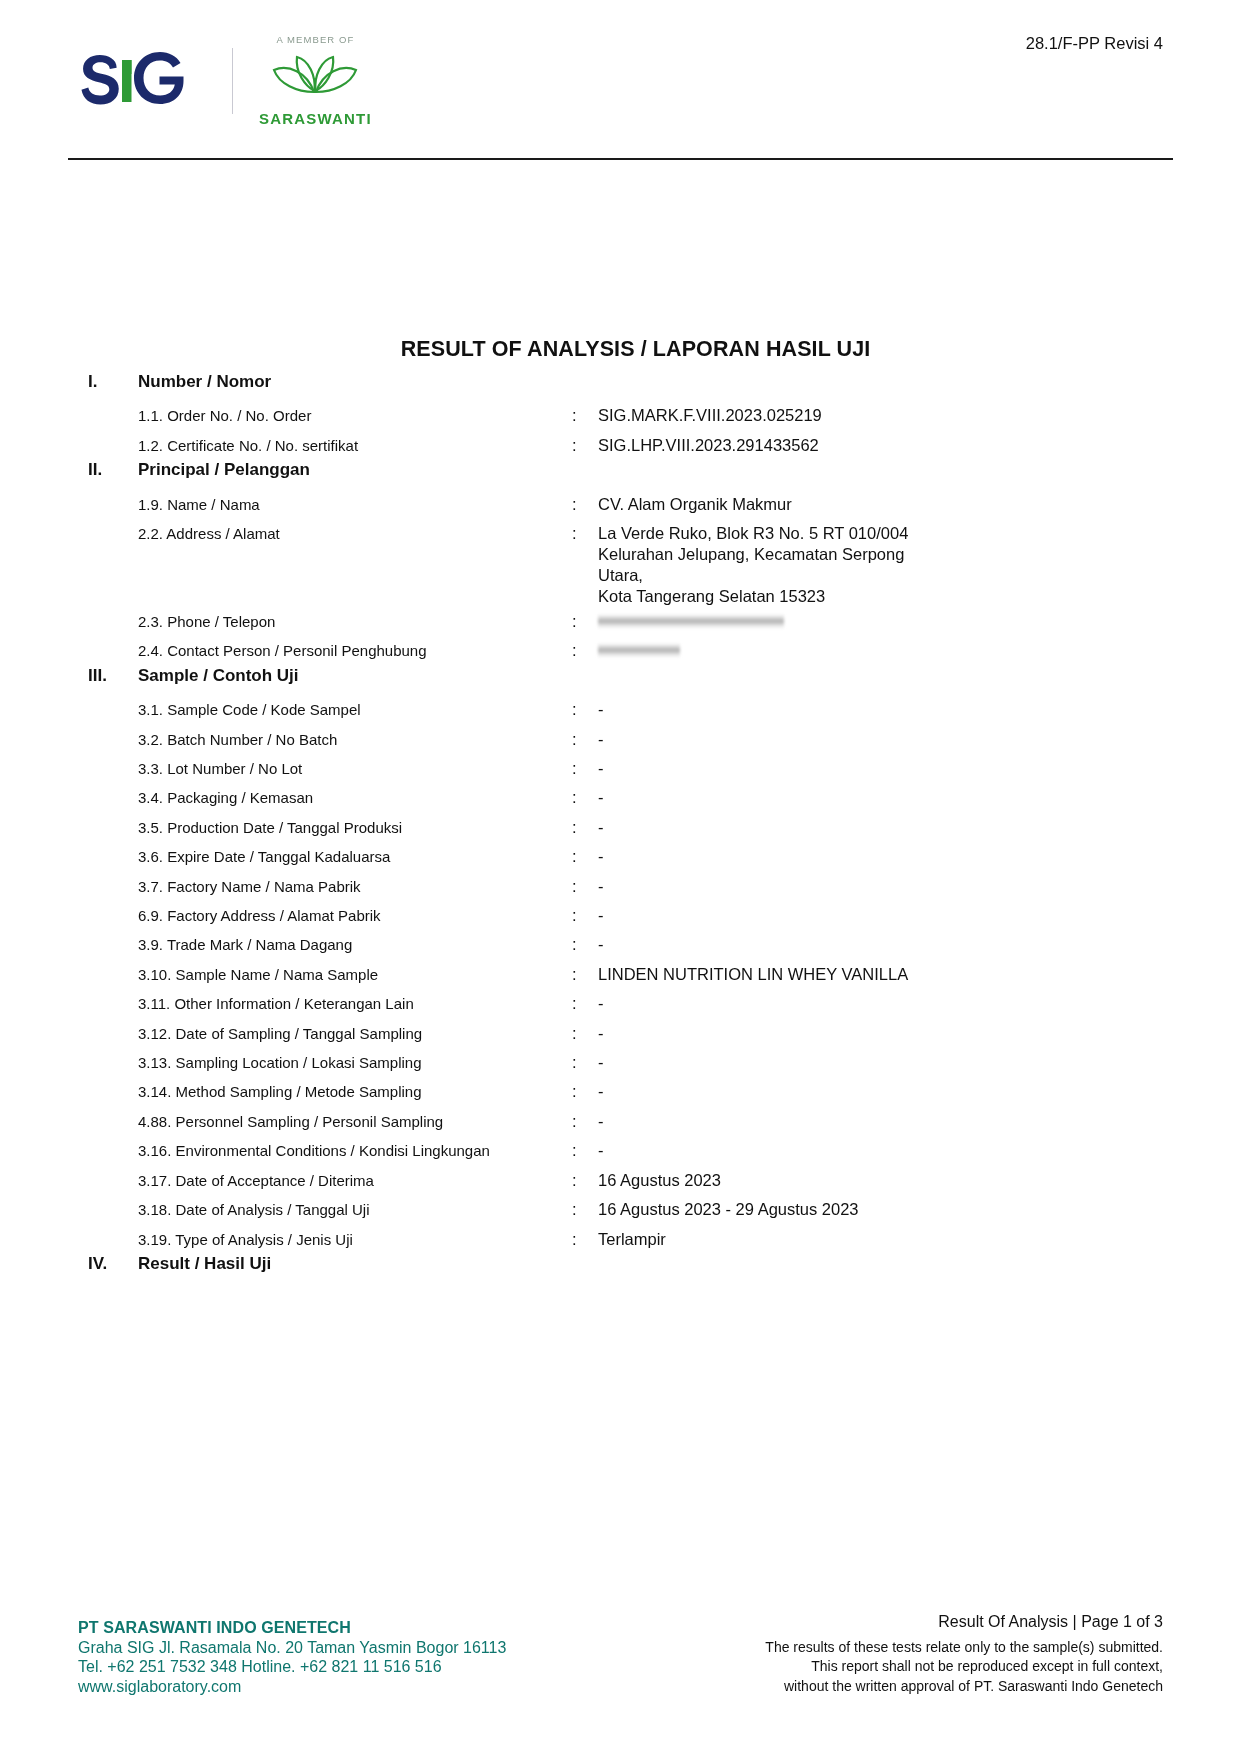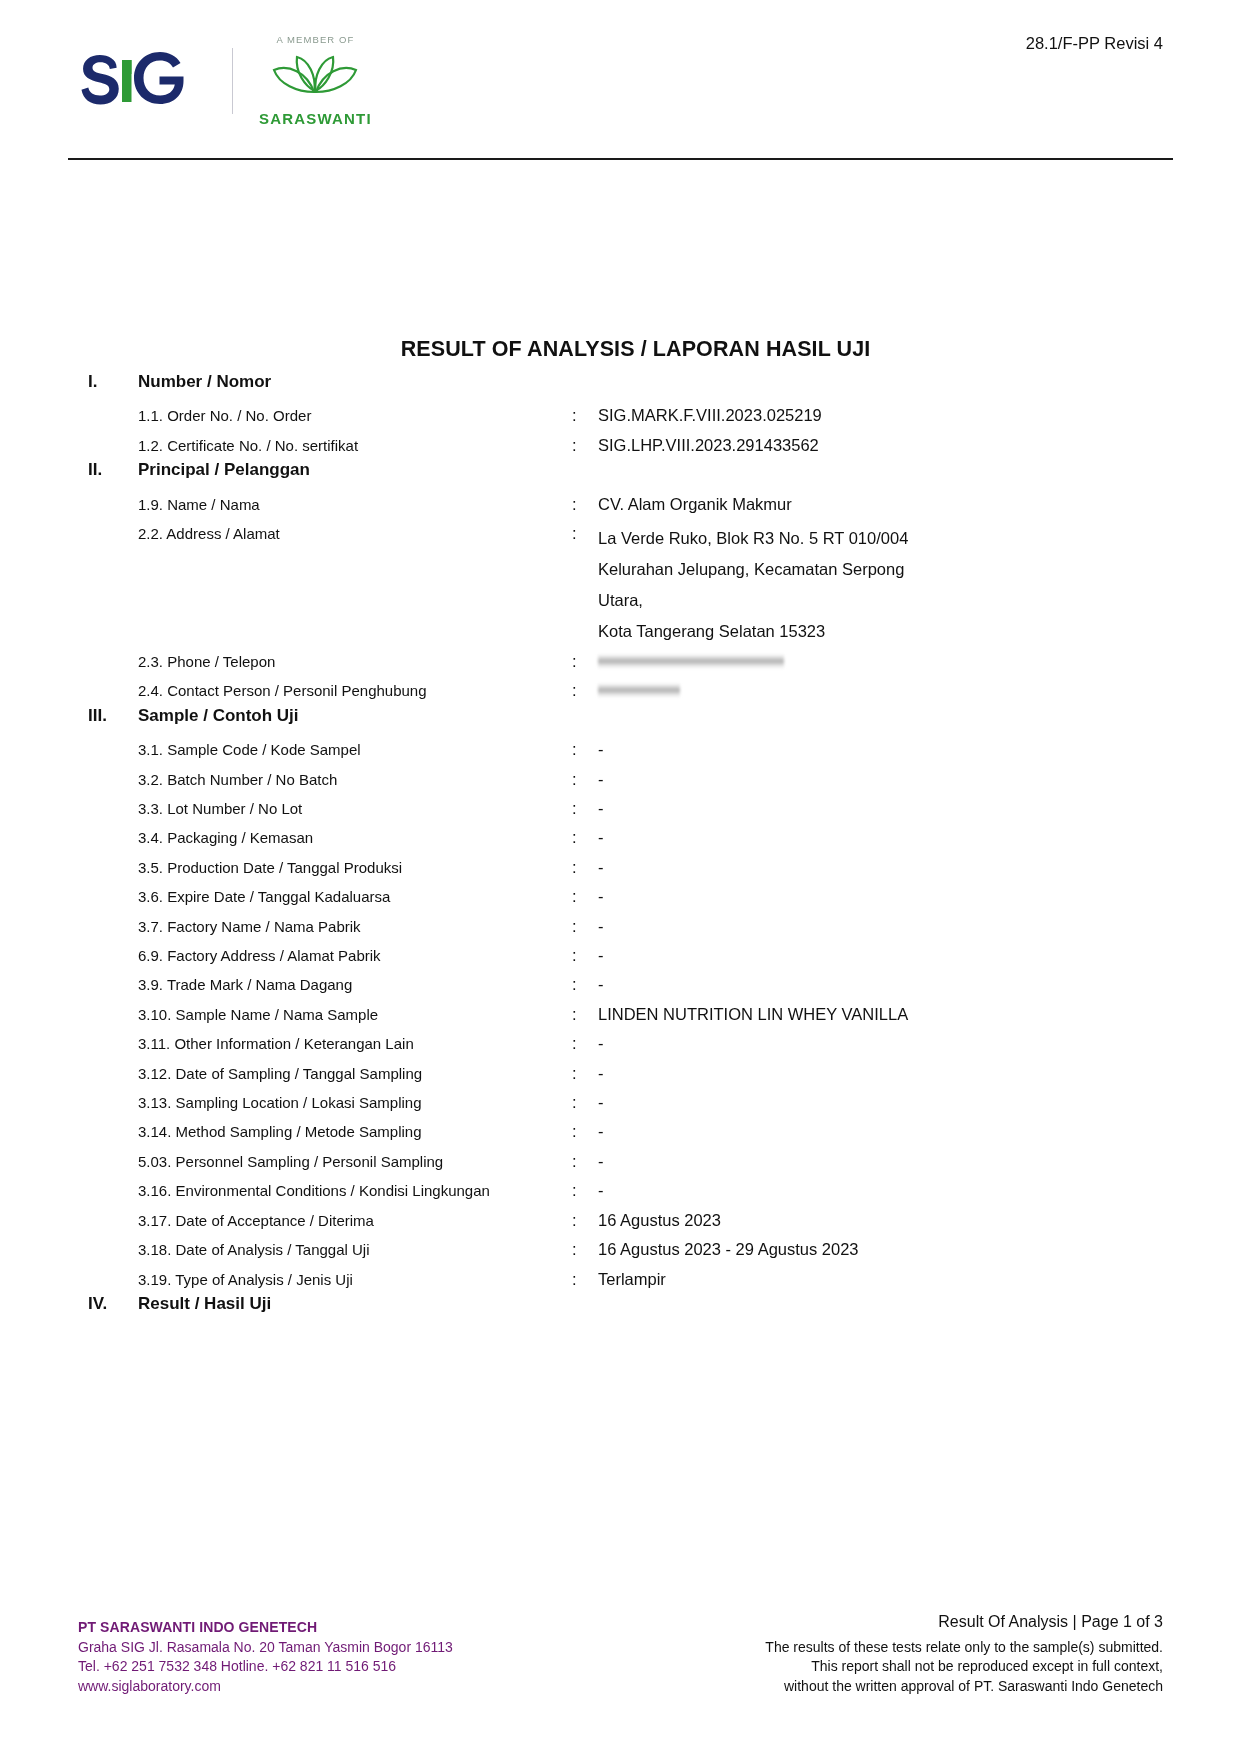--- a/index.html
+++ b/index.html
@@ -123,21 +123,21 @@
     width: 26px;
     flex: 0 0 26px;
     font-size: 16.5px;
     line-height: 29.4px;
   }
   .f-value {
     font-size: 16.5px;
     line-height: 29.4px;
     white-space: pre-line;
   }
-  .f-value.multi { line-height: 31px; padding-top: 4px; }
+  .f-value.multi { line-height: 21px; padding-top: 4px; }
 
   
   .redact {
     display: inline-block;
     height: 15px;
     margin-top: 7px;
     border-radius: 1px;
     background: linear-gradient(
       180deg,
       rgba(255,255,255,0) 0%,
@@ -153,23 +153,23 @@
   
   .footer {
     position: absolute;
     left: 78px; right: 78px;
     bottom: 58px;
     display: flex;
     align-items: flex-end;
     justify-content: space-between;
   }
   .footer-left {
-    font-size: 14px;
+    font-size: 16px;
     line-height: 19.5px;
-    color: #701a75;
+    color: #0f766e;
   }
   .footer-left .org { font-weight: bold; letter-spacing: 0.1px; }
   .footer-right {
     text-align: right;
     font-size: 14px;
     line-height: 19.5px;
     color: #111;
   }
   .footer-right .page-label {
     font-size: 16px;
@@ -353,21 +353,21 @@
       <span class="f-label">3.13. Sampling Location / Lokasi Sampling</span>
       <span class="f-colon">:</span>
       <span class="f-value">-</span>
     </div>
     <div class="field-row">
       <span class="f-label">3.14. Method Sampling / Metode Sampling</span>
       <span class="f-colon">:</span>
       <span class="f-value">-</span>
     </div>
     <div class="field-row">
-      <span class="f-label">5.03. Personnel Sampling / Personil Sampling</span>
+      <span class="f-label">4.88. Personnel Sampling / Personil Sampling</span>
       <span class="f-colon">:</span>
       <span class="f-value">-</span>
     </div>
     <div class="field-row">
       <span class="f-label">3.16. Environmental Conditions / Kondisi Lingkungan</span>
       <span class="f-colon">:</span>
       <span class="f-value">-</span>
     </div>
     <div class="field-row">
       <span class="f-label">3.17. Date of Acceptance / Diterima</span>

